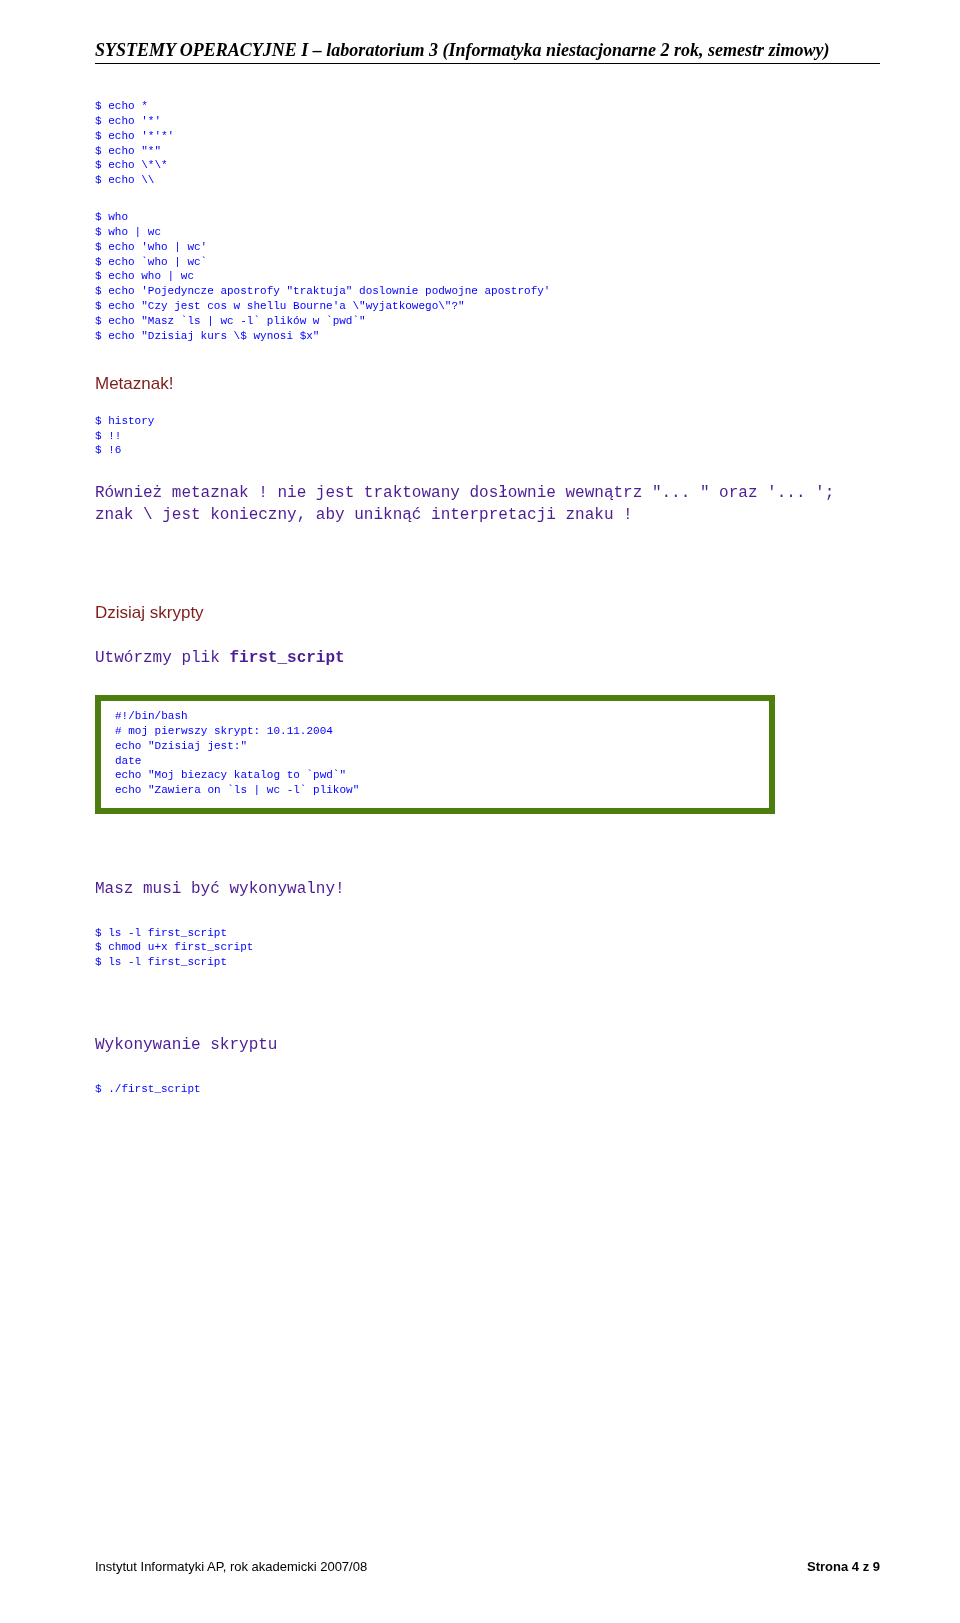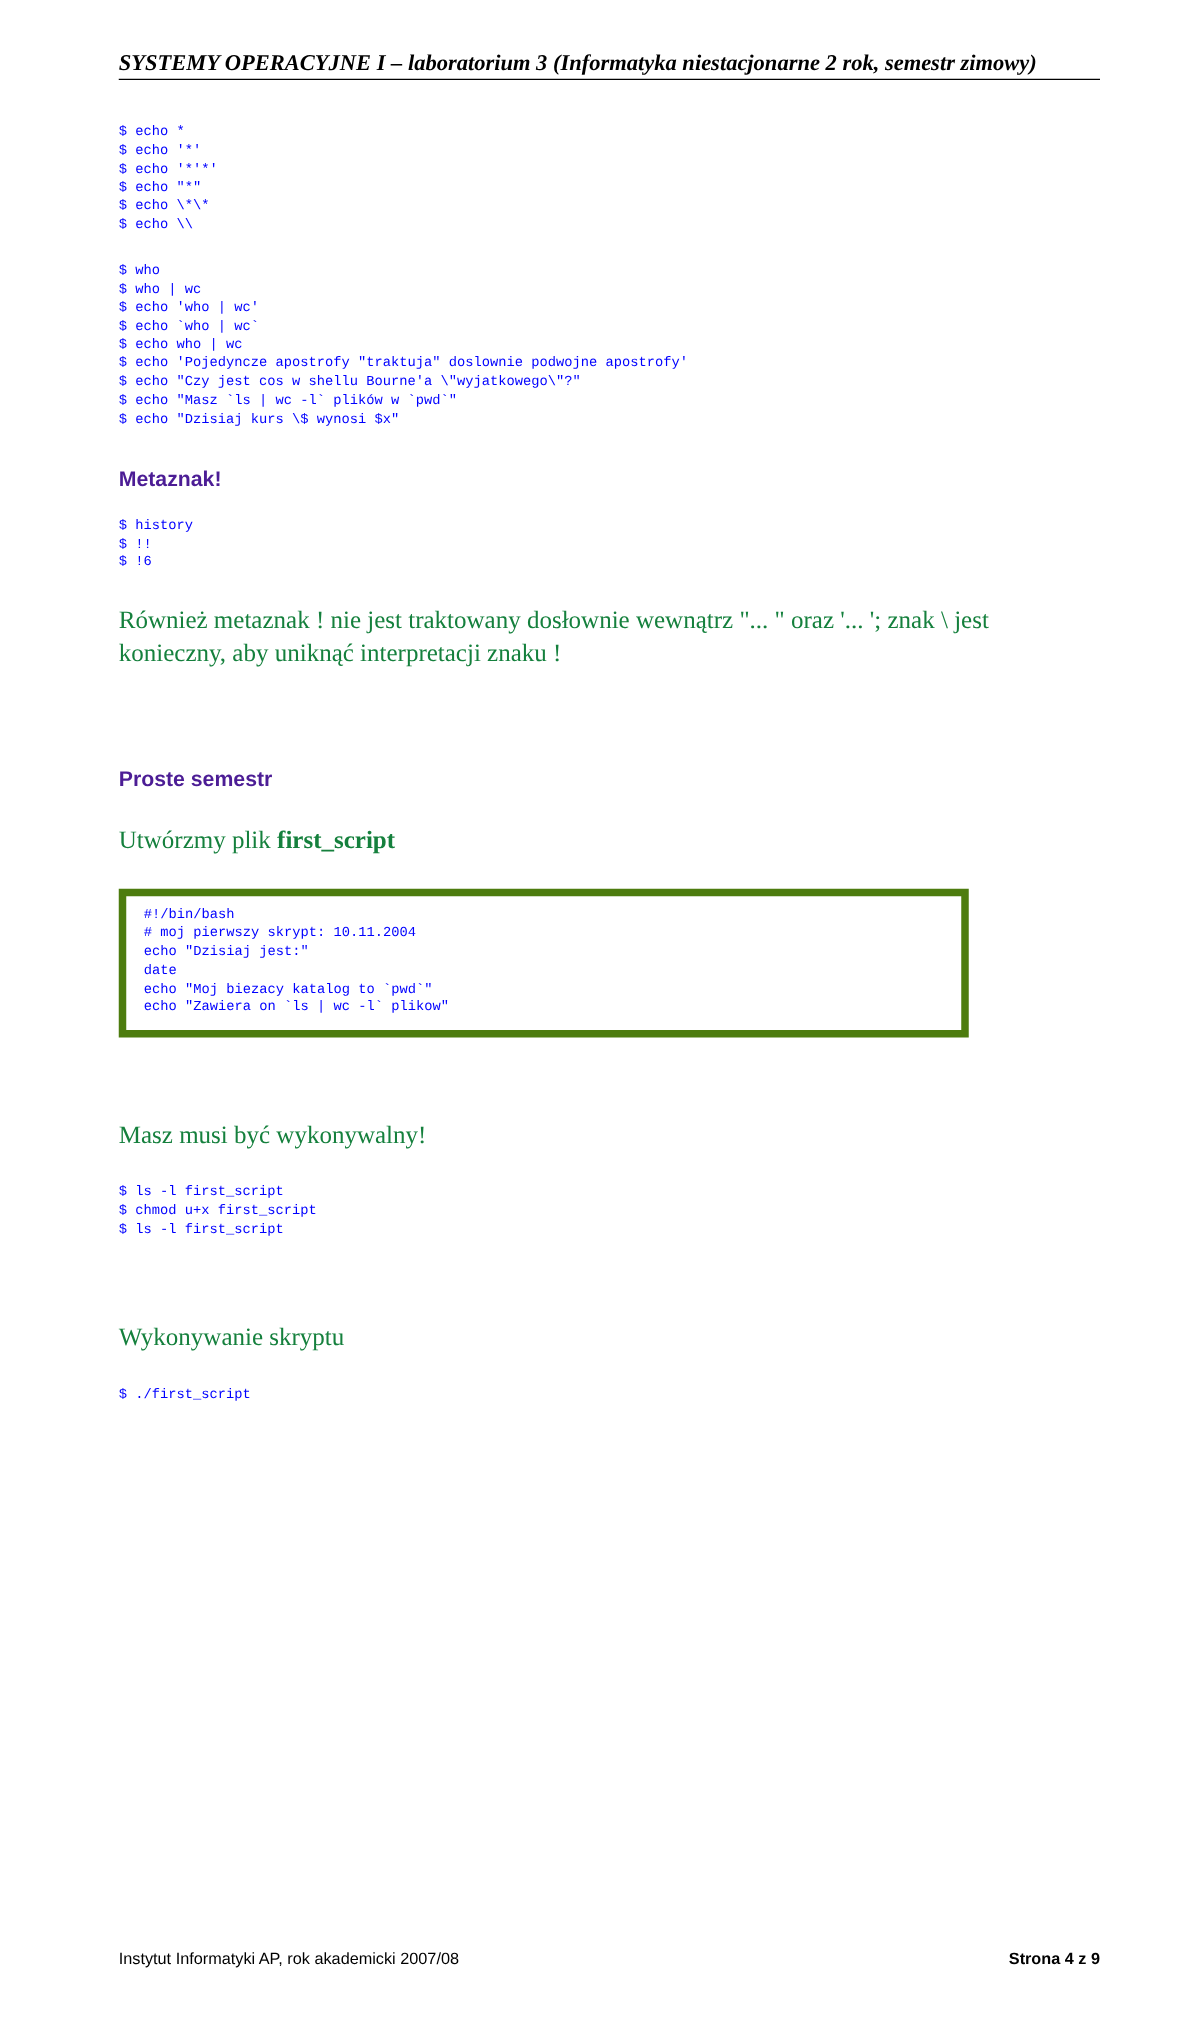--- a/index.html
+++ b/index.html
@@ -27,30 +27,30 @@
   }
   .mono {
     font-family: "Courier New", monospace;
     font-size: 11px;
     color: #0000ff;
     line-height: 1.35;
     white-space: pre;
   }
   .section-head {
     font-family: Verdana, Arial, sans-serif;
-    font-weight: bold;
+    font-weight: normal;
     font-size: 17px;
-    color: #4c1d95;
+    color: #7f1d1d;
     margin-top: 30px;
     margin-bottom: 20px;
   }
   .body-text {
-    font-family: Liberation Serif, serif;
-    font-size: 20px;
-    color: #15803d;
+    font-family: Liberation Mono, monospace;
+    font-size: 16px;
+    color: #4c1d95;
     line-height: 1.35;
     margin-top: 25px;
     margin-bottom: 25px;
   }
   .bold { font-weight: bold; }
   .code-box {
     border: 6px solid #4d7c0f;
     padding: 8px 14px 10px 14px;
     margin-top: 5px;
     width: 640px;
@@ -97,21 +97,21 @@
   <div class="section-head">Metaznak!</div>
 
   <div class="mono">$ history
 $ !!
 $ !6</div>
 
   <div class="body-text">Również metaznak ! nie jest traktowany dosłownie wewnątrz "... " oraz '... '; znak \ jest konieczny, aby uniknąć interpretacji znaku !</div>
 
   <div class="gap"></div>
 
-  <div class="section-head">Proste semestr</div>
+  <div class="section-head">Dzisiaj skrypty</div>
 
   <div class="body-text">
     <span>Utwórzmy plik </span><span class="bold">first_script</span>
   </div>
 
   <div class="code-box">
     <div class="mono">#!/bin/bash
 # moj pierwszy skrypt: 10.11.2004
 echo "Dzisiaj jest:"
 date

